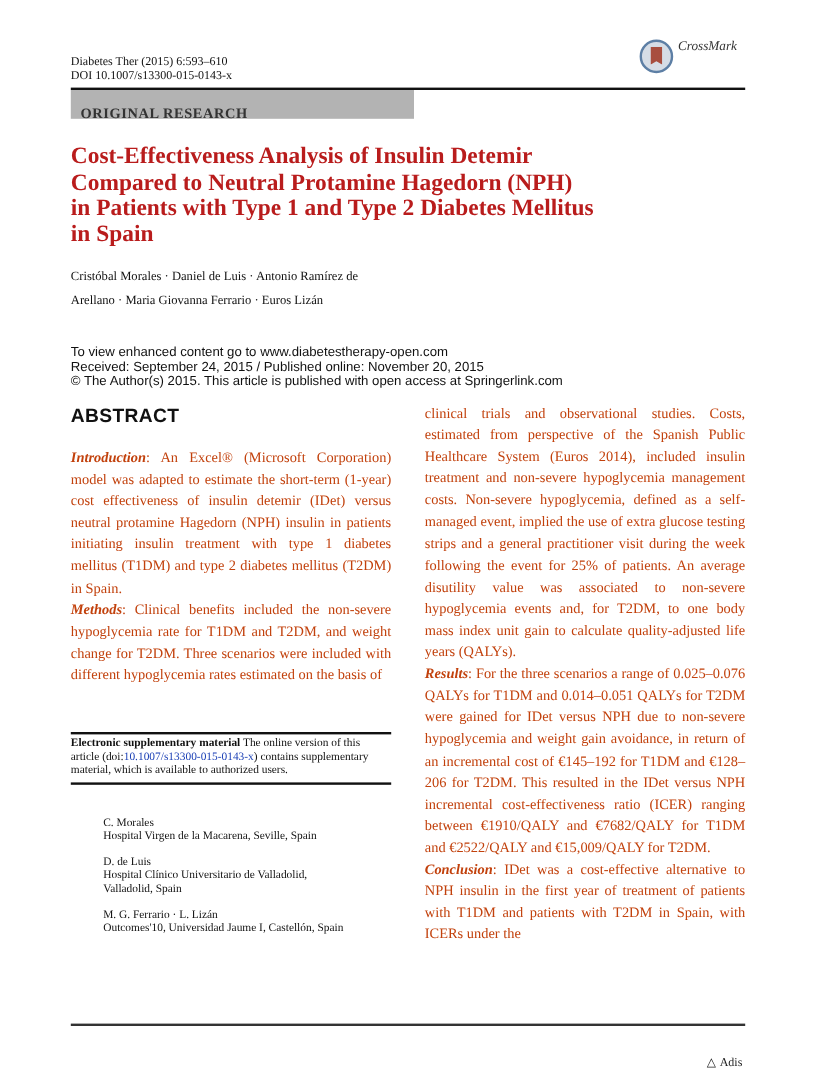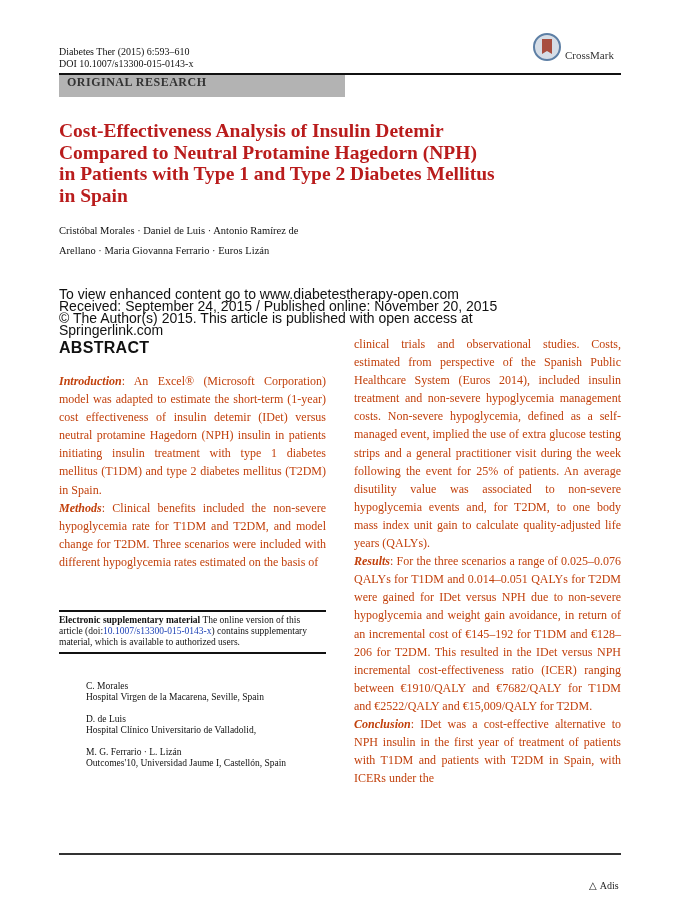--- a/index.html
+++ b/index.html
@@ -1,31 +1,31 @@
 <!DOCTYPE html>
 <html><head>
   <meta charset="utf-8">
   <style>
     * { box-sizing: border-box; margin: 0; padding: 0; }
     html, body { width: 699px; height: 897px; background: #ffffff; overflow: hidden; }
     body { position: relative; font-family: "Liberation Serif", "DejaVu Serif", serif; color: #111; }
 
     .journal-info { position: absolute; left: 59px; top: 46px; font-size: 10px; line-height: 12px; color: #111; }
-    .crossmark { position: absolute; left: 533px; top: 33px; display: flex; align-items: flex-end; gap: 4px; }
+    .crossmark { position: absolute; left: 533px; top: 33px; display: flex; align-items: flex-start; gap: 4px; font-style: italic; }
     .crossmark-logo { width: 28px; height: 28px; border-radius: 50%; background: #d6dde6; border: 2px solid #5d7fa5; position: relative; }
     .crossmark-logo::after { content: ""; position: absolute; left: 7px; top: 4px; width: 10px; height: 15px; background: #a84e3f; clip-path: polygon(0 0,100% 0,100% 100%,50% 80%,0 100%); }
     .crossmark-label { font-size: 11px; color: #333; }
 
     .top-rule { position: absolute; left: 59px; top: 73px; width: 562px; height: 2px; background: #111; }
-    .section-banner { position: absolute; left: 59px; top: 75px; width: 286px; height: 22px; background: #b3b3b3; font-size: 12px; letter-spacing: 0.5px; font-weight: bold; color: #333; padding: 0 8px; }
+    .section-banner { position: absolute; left: 59px; top: 75px; width: 286px; height: 22px; background: #b3b3b3; font-size: 12px; letter-spacing: 0.5px; font-weight: bold; color: #333; padding: 12px 8px; }
 
     .title { position: absolute; left: 59px; top: 120px; width: 560px; font-size: 19.5px; line-height: 21.5px; font-weight: bold; color: #b91c1c; }
     .authors { position: absolute; left: 59px; top: 221px; width: 360px; font-size: 10.5px; line-height: 20px; color: #111; }
 
-    .meta { position: absolute; left: 59px; top: 288px; width: 500px; font-size: 14px; line-height: 12px; font-family: "Liberation Sans", "DejaVu Sans", sans-serif; color: #111; }
+    .meta { position: absolute; left: 59px; top: 288px; width: 500px; font-size: 11px; line-height: 12px; font-family: "Liberation Sans", "DejaVu Sans", sans-serif; color: #111; }
 
     .abstract-heading { position: absolute; left: 59px; top: 339px; font-size: 16px; font-family: "Liberation Sans", "DejaVu Sans", sans-serif; color: #111; letter-spacing: 0.3px; }
 
     .col { position: absolute; font-size: 12px; line-height: 18.1px; text-align: justify; color: #c2410c; }
     .col-left { left: 59px; top: 372px; width: 267px; }
     .col-right { left: 354px; top: 335px; width: 267px; }
     .col p { margin: 0; }
     .label { font-weight: bold; font-style: italic; }
 
     .esm-box { position: absolute; left: 59px; top: 610px; width: 267px; border-top: 2px solid #111; border-bottom: 2px solid #111; padding: 3px 0 4px; font-size: 9.5px; line-height: 11px; color: #111; }
@@ -71,35 +71,36 @@
 <div class="meta">
   <div>To view enhanced content go to www.diabetestherapy-open.com</div>
   <div>Received: September 24, 2015 / Published online: November 20, 2015</div>
   <div>© The Author(s) 2015. This article is published with open access at Springerlink.com</div>
 </div>
 
 <h2 class="abstract-heading">ABSTRACT</h2>
 
 <div class="col col-left">
   <p><span class="label">Introduction</span><span>: An Excel® (Microsoft Corporation) model was adapted to estimate the short-term (1-year) cost effectiveness of insulin detemir (IDet) versus neutral protamine Hagedorn (NPH) insulin in patients initiating insulin treatment with type 1 diabetes mellitus (T1DM) and type 2 diabetes mellitus (T2DM) in Spain.</span></p>
-  <p><span class="label">Methods</span><span>: Clinical benefits included the non-severe hypoglycemia rate for T1DM and T2DM, and model change for T2DM. Three scenarios were included with different hypoglycemia rates estimated on the basis of</span></p>
+  <p><span class="label">Methods</span><span>: Clinical benefits included the non-severe hypoglycemia rate for T1DM and T2DM, and weight change for T2DM. Three scenarios were included with different hypoglycemia rates estimated on the basis of</span></p>
 </div>
 
 <div class="esm-box">
   <span class="esm-label">Electronic supplementary material</span><span>  The online version of this article (doi:</span><span class="doi-link">10.1007/s13300-015-0143-x</span><span>) contains supplementary material, which is available to authorized users.</span>
 </div>
 
 <div class="affils">
   <div class="affil">
     <span class="name">C. Morales</span>
     <span class="name">Hospital Virgen de la Macarena, Seville, Spain</span>
   </div>
   <div class="affil">
     <span class="name">D. de Luis</span>
     <span class="name">Hospital Clínico Universitario de Valladolid,</span>
+    <span class="name">Valladolid, Spain</span>
   </div>
   <div class="affil">
     <span class="name">M. G. Ferrario · L. Lizán</span>
     <span class="name">Outcomes'10, Universidad Jaume I, Castellón, Spain</span>
   </div>
 </div>
 
 <div class="col col-right">
   <p>clinical trials and observational studies. Costs, estimated from perspective of the Spanish Public Healthcare System (Euros 2014), included insulin treatment and non-severe hypoglycemia management costs. Non-severe hypoglycemia, defined as a self-managed event, implied the use of extra glucose testing strips and a general practitioner visit during the week following the event for 25% of patients. An average disutility value was associated to non-severe hypoglycemia events and, for T2DM, to one body mass index unit gain to calculate quality-adjusted life years (QALYs).</p>
   <p><span class="label">Results</span><span>: For the three scenarios a range of 0.025–0.076 QALYs for T1DM and 0.014–0.051 QALYs for T2DM were gained for IDet versus NPH due to non-severe hypoglycemia and weight gain avoidance, in return of an incremental cost of €145–192 for T1DM and €128–206 for T2DM. This resulted in the IDet versus NPH incremental cost-effectiveness ratio (ICER) ranging between €1910/QALY and €7682/QALY for T1DM and €2522/QALY and €15,009/QALY for T2DM.</span></p>

